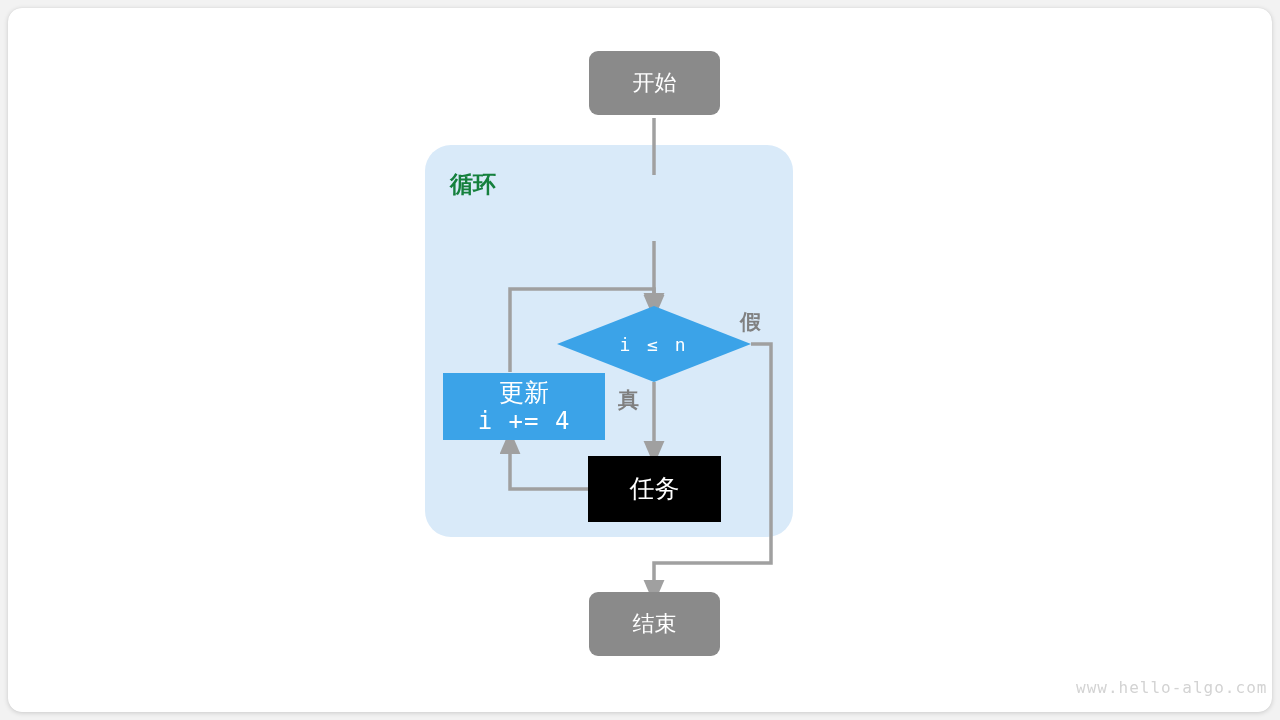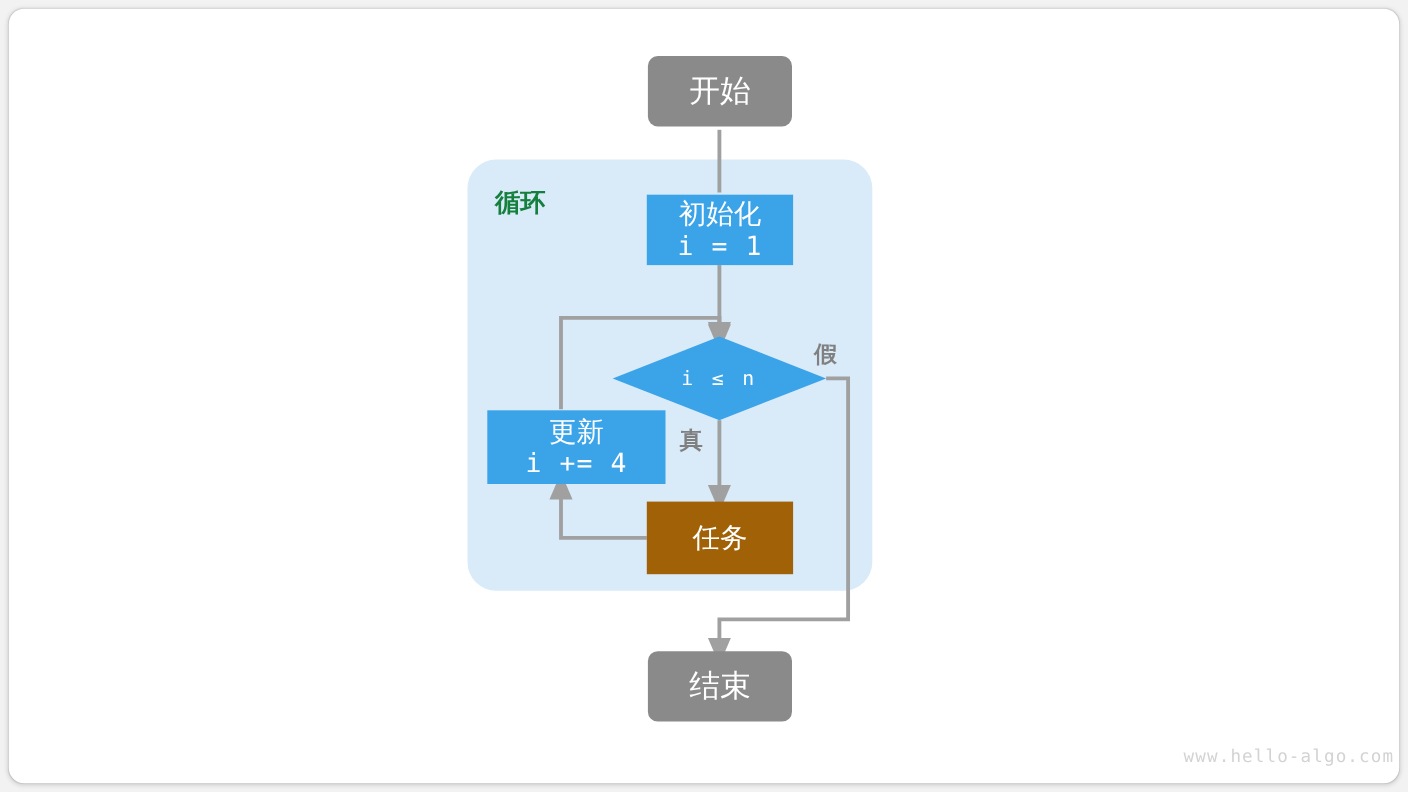--- a/index.html
+++ b/index.html
@@ -51,30 +51,30 @@
     justify-content: center;
     color: #ffffff;
     text-align: center;
     line-height: 1.18;
     white-space: pre;
   }
 
   .node-terminal {
     background: #8a8a8a;
     border-radius: 9px;
-    font-size: 28px;
+    font-size: 22px;
   }
 
   .node-process {
     background: #3ba3e8;
     font-size: 25px;
   }
 
   .node-task {
-    background: #a16207;
+    background: #000000;
     font-size: 25px;
   }
 
   .mono-line {
     font-family: "DejaVu Sans Mono", "Liberation Mono", monospace;
     font-size: 24px;
     letter-spacing: 1px;
   }
 
   .decision-text {
@@ -144,24 +144,20 @@
 
     <polygon points="654,306 751,344 654,382 557,344" fill="#3ba3e8"></polygon>
   </svg>
 
   <div class="loop-label" style="left:450px; top:169px;">循环</div>
 
   <div class="node node-terminal" style="left:589px; top:51px; width:131px; height:64px;">
     <span>开始</span>
   </div>
 
-  <div class="node node-process" style="left:588px; top:177px; width:133px; height:64px;">
-    <span>初始化</span>
-    <span class="mono-line">i = 1</span>
-  </div>
 
   <div class="decision-text" style="left:557px; top:306px; width:194px; height:76px;">i ≤ n</div>
 
   <div class="node node-process" style="left:443px; top:373px; width:162px; height:67px;">
     <span>更新</span>
     <span class="mono-line">i += 4</span>
   </div>
 
   <div class="node node-task" style="left:588px; top:456px; width:133px; height:66px;">
     <span>任务</span>

